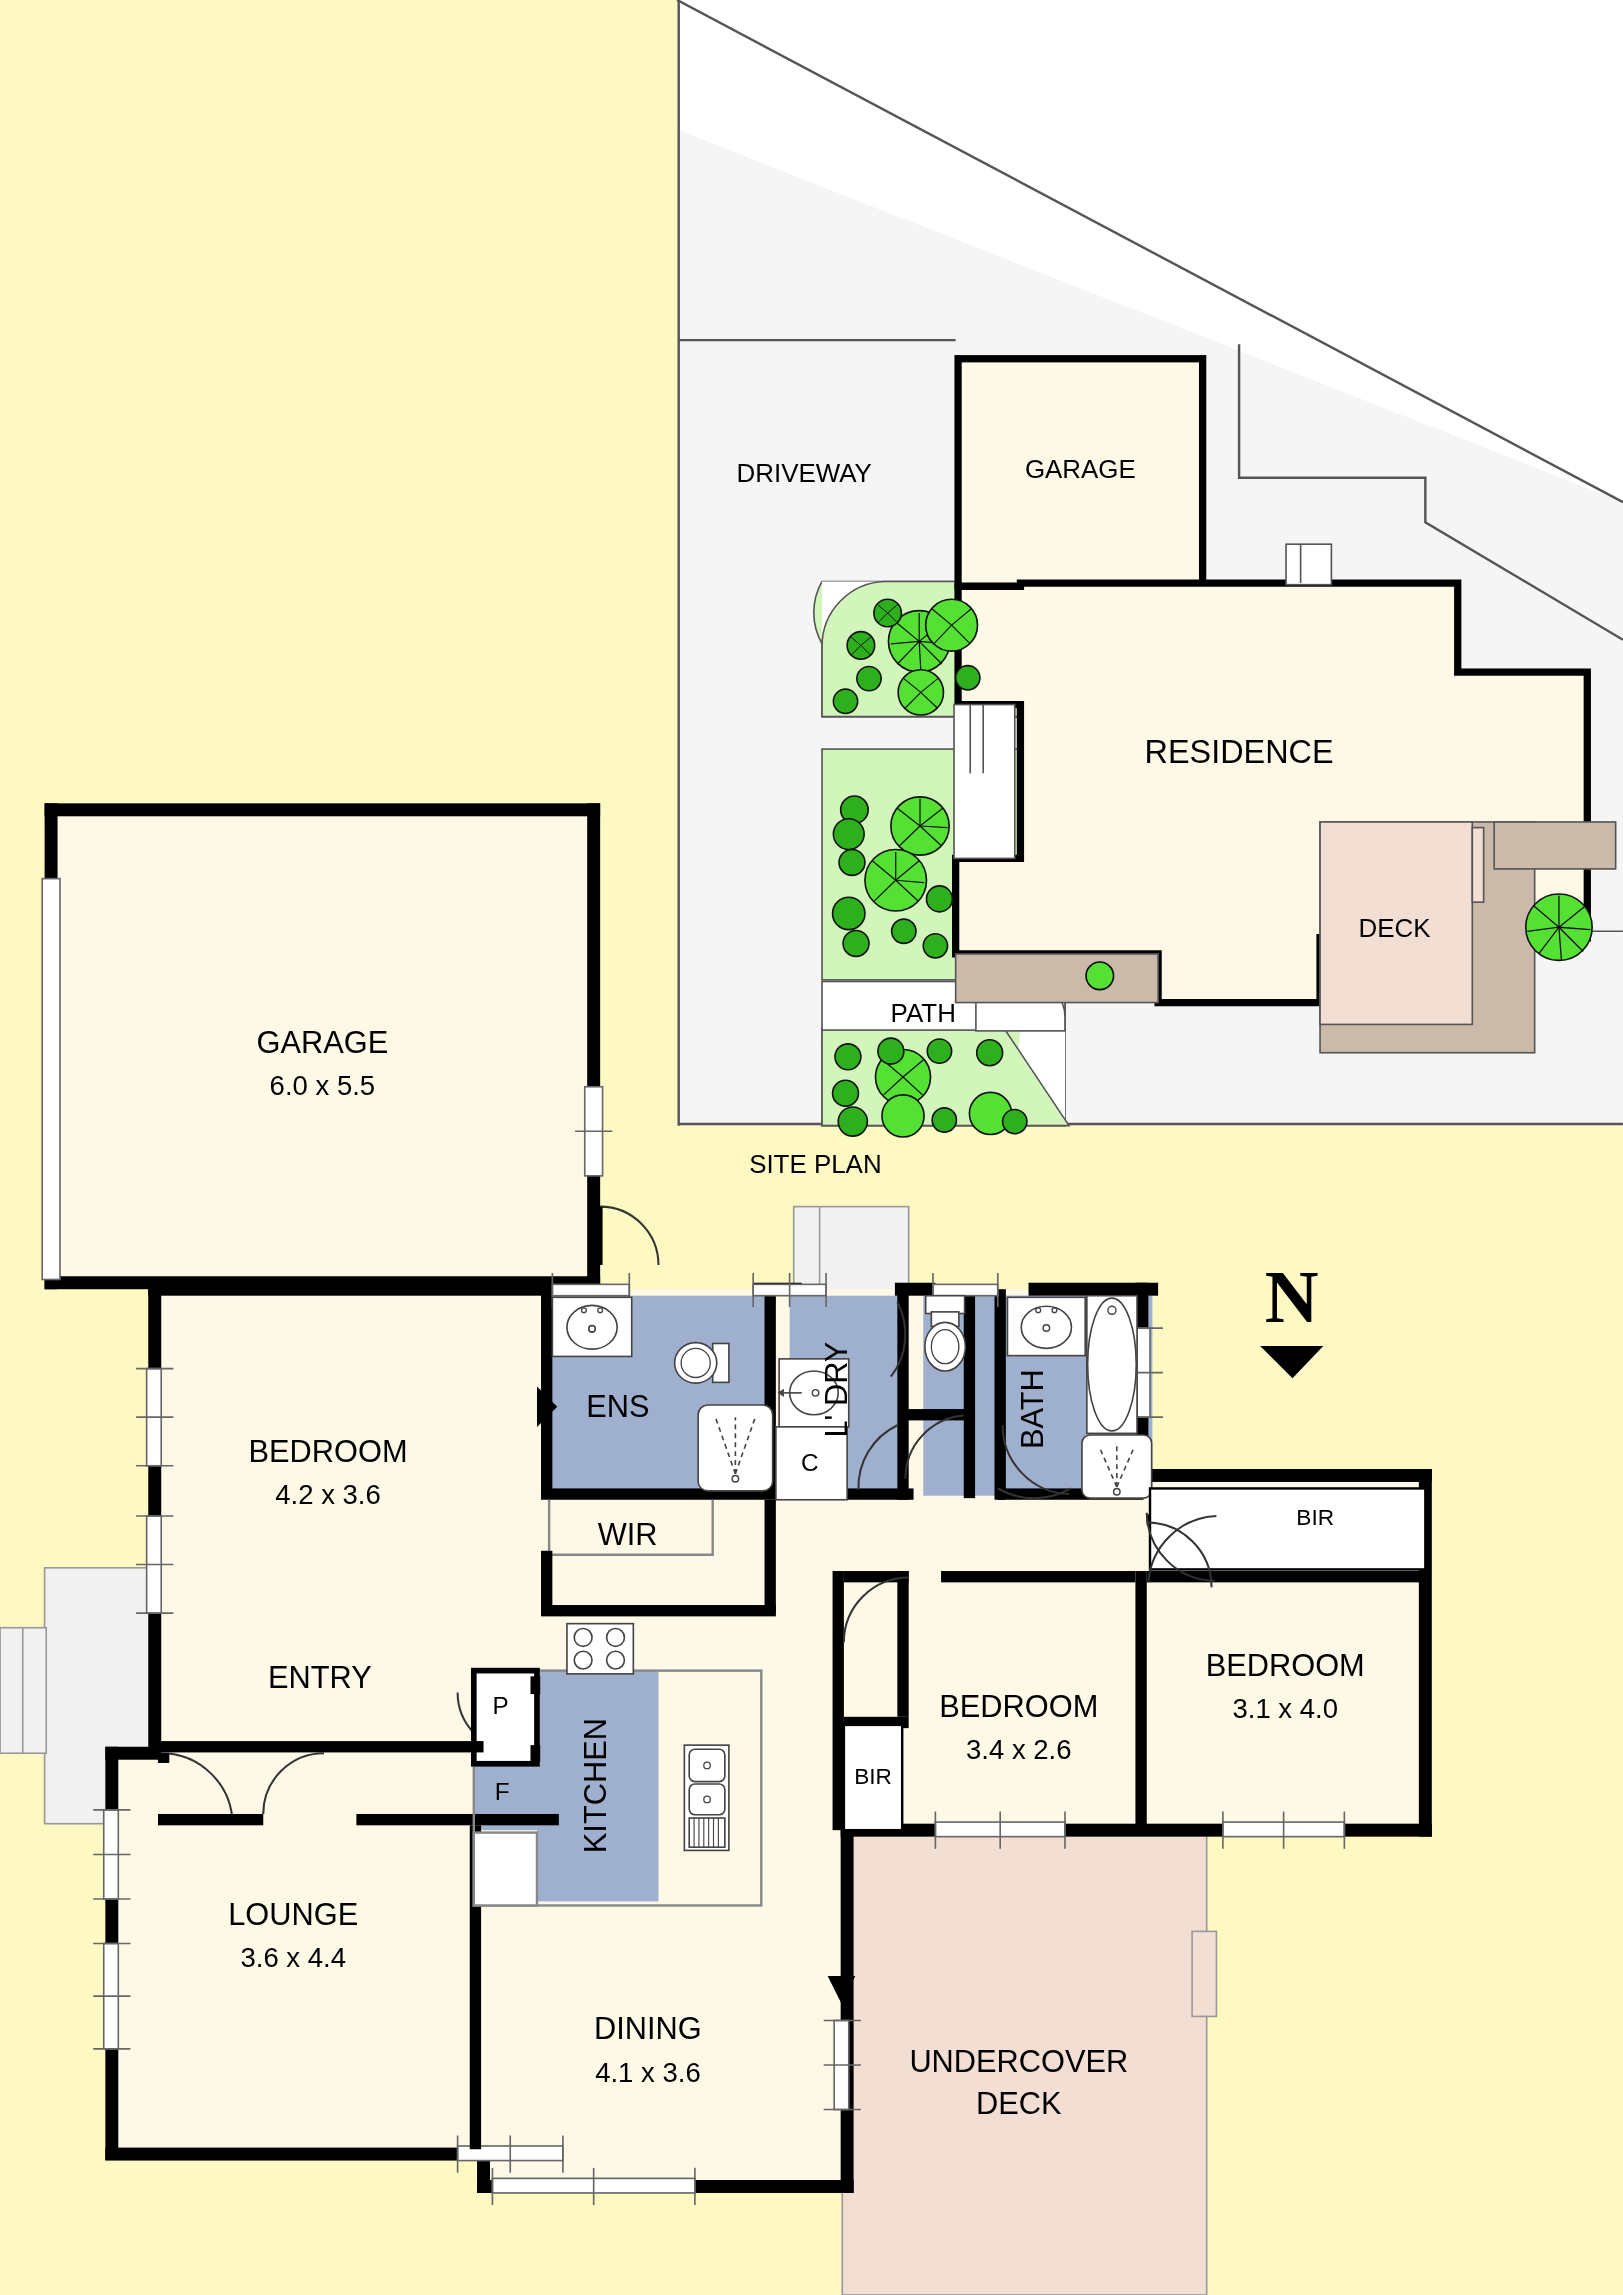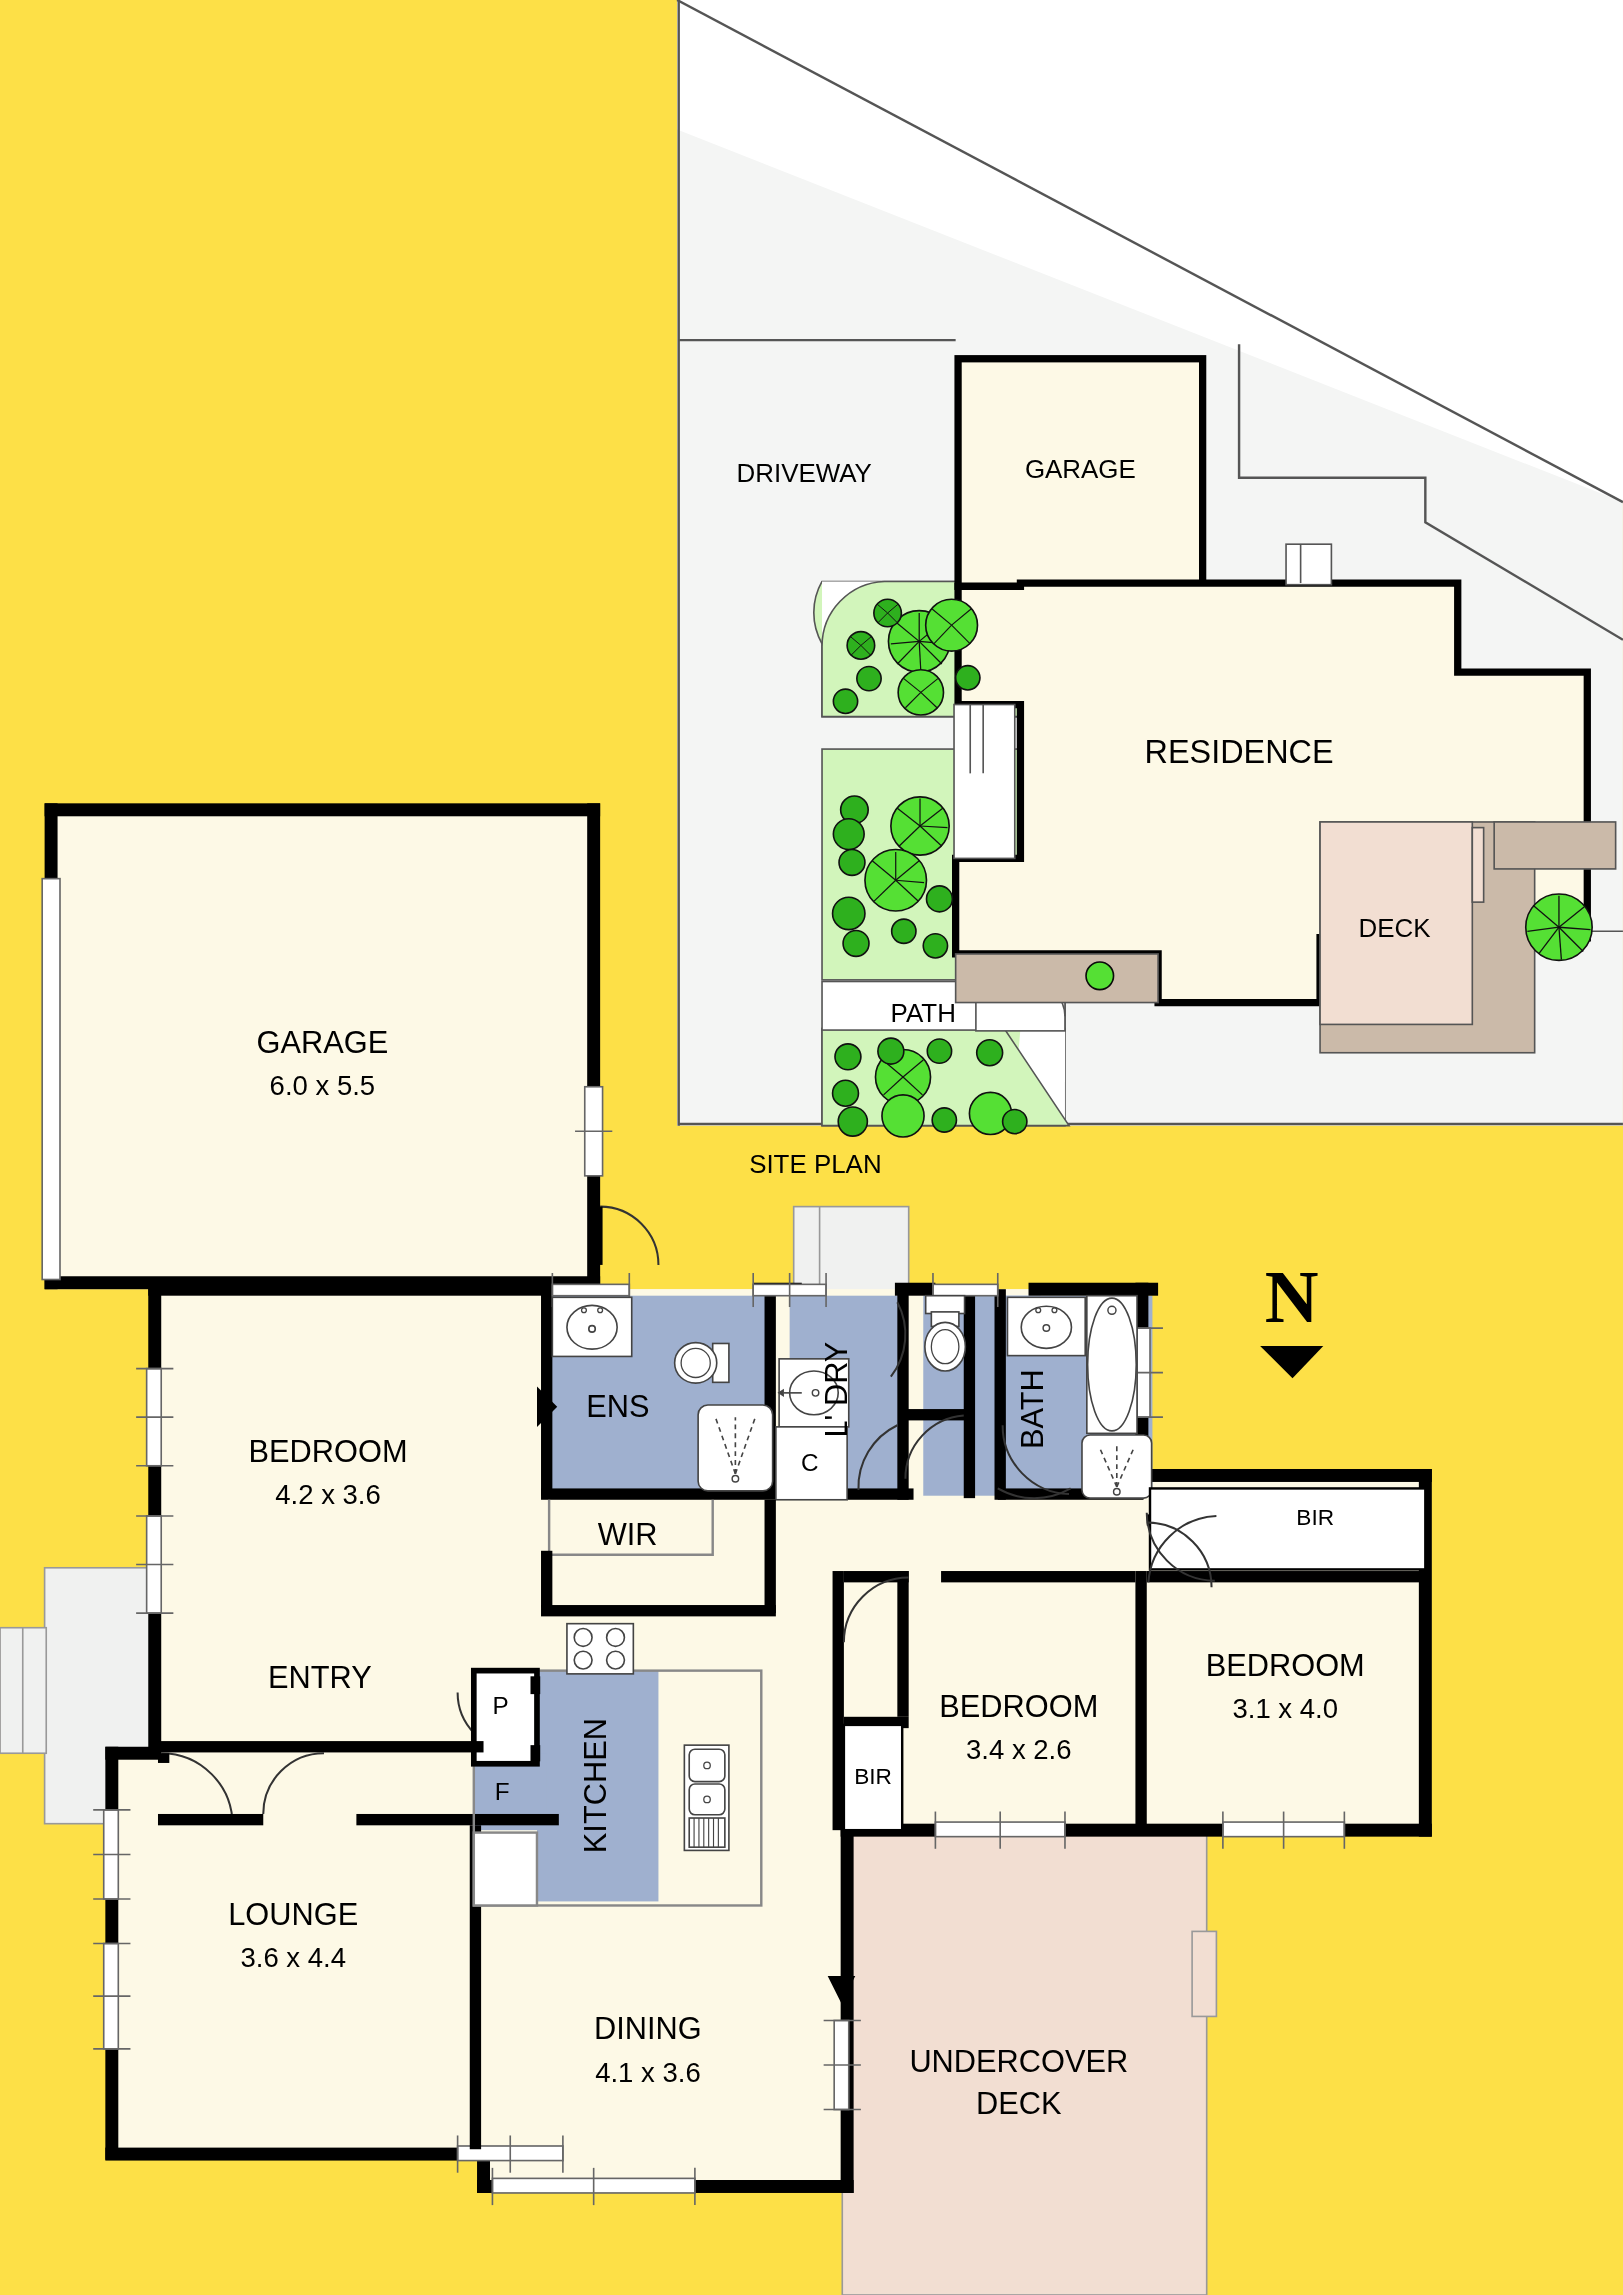--- a/index.html
+++ b/index.html
@@ -1,18 +1,18 @@
 <!DOCTYPE html>
 <html style="font-size:13px"><head>
 <meta charset="utf-8">
 <title>Floor Plan</title>
 <style>
   html,body{margin:0;padding:0;background:#ffffff;}
   body{font-family:"Liberation Sans", sans-serif;}
-  #canvas{position:relative;width:1623px;height:2295px;background:#fde047;overflow:hidden;}
+  #canvas{position:relative;width:1623px;height:2295px;background:#fef9c3;overflow:hidden;}
   svg{display:block;}
   .rmlabel{font-family:"Liberation Sans", sans-serif;fill:#000;text-anchor:middle;dominant-baseline:middle;}
   .rmname{font-size:38px;}
   .rmdim{font-size:34px;}
   .rmsmall{font-size:30px;}
   .rmtiny{font-size:28px;}
   .siteLbl{font-size:32px;}
   .planLbl{font-size:32px;}
   .northN{font-family:"Liberation Serif", serif;font-size:92px;font-weight:bold;fill:#000;text-anchor:middle;}
 </style>

